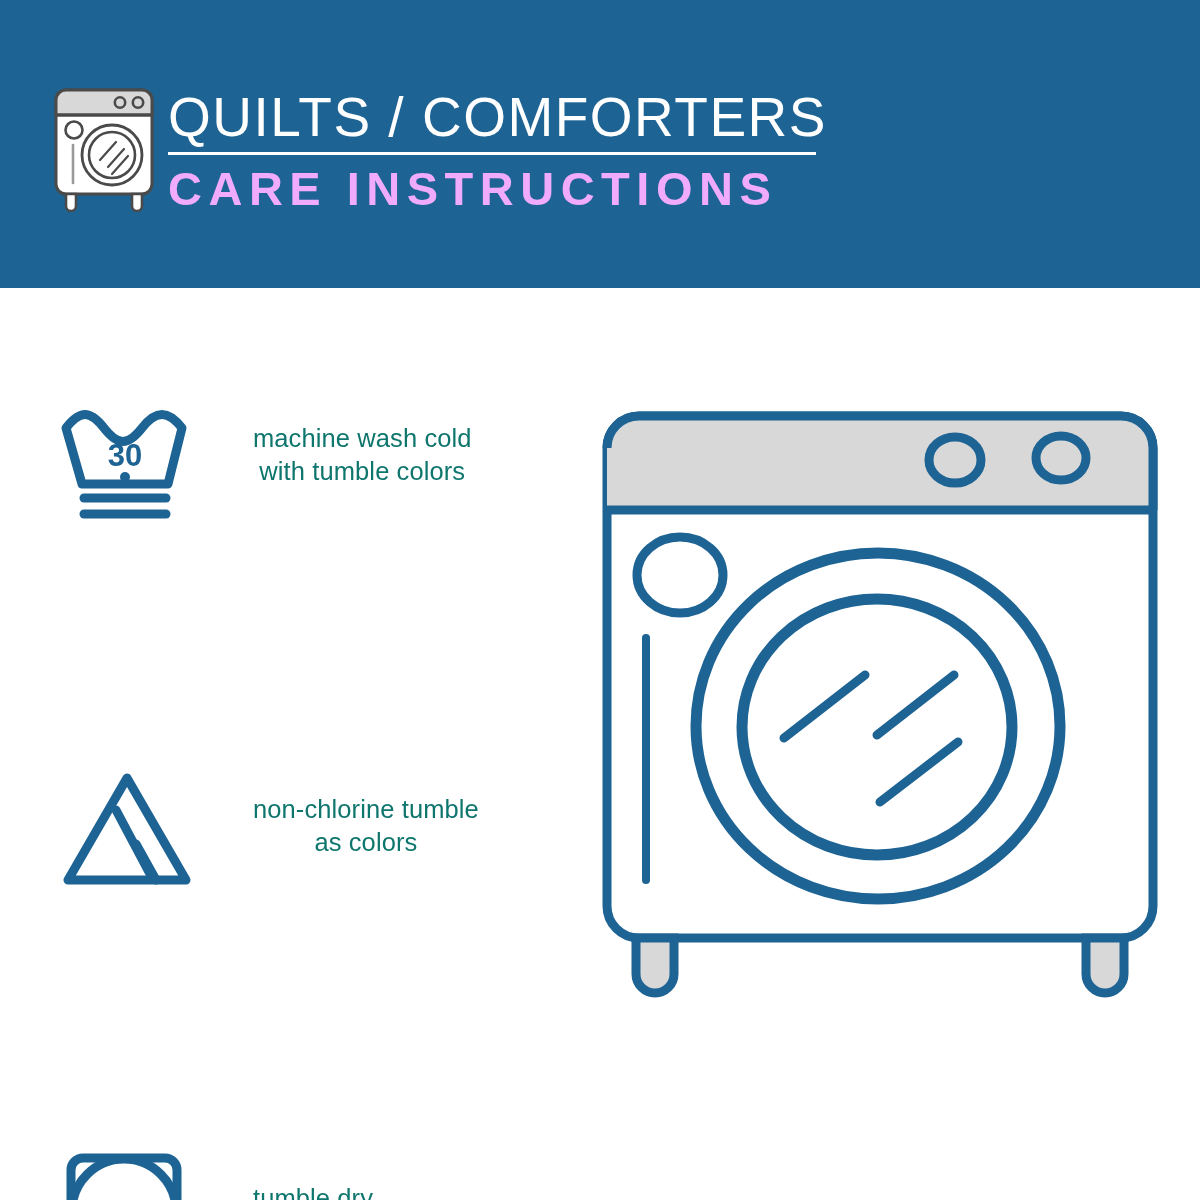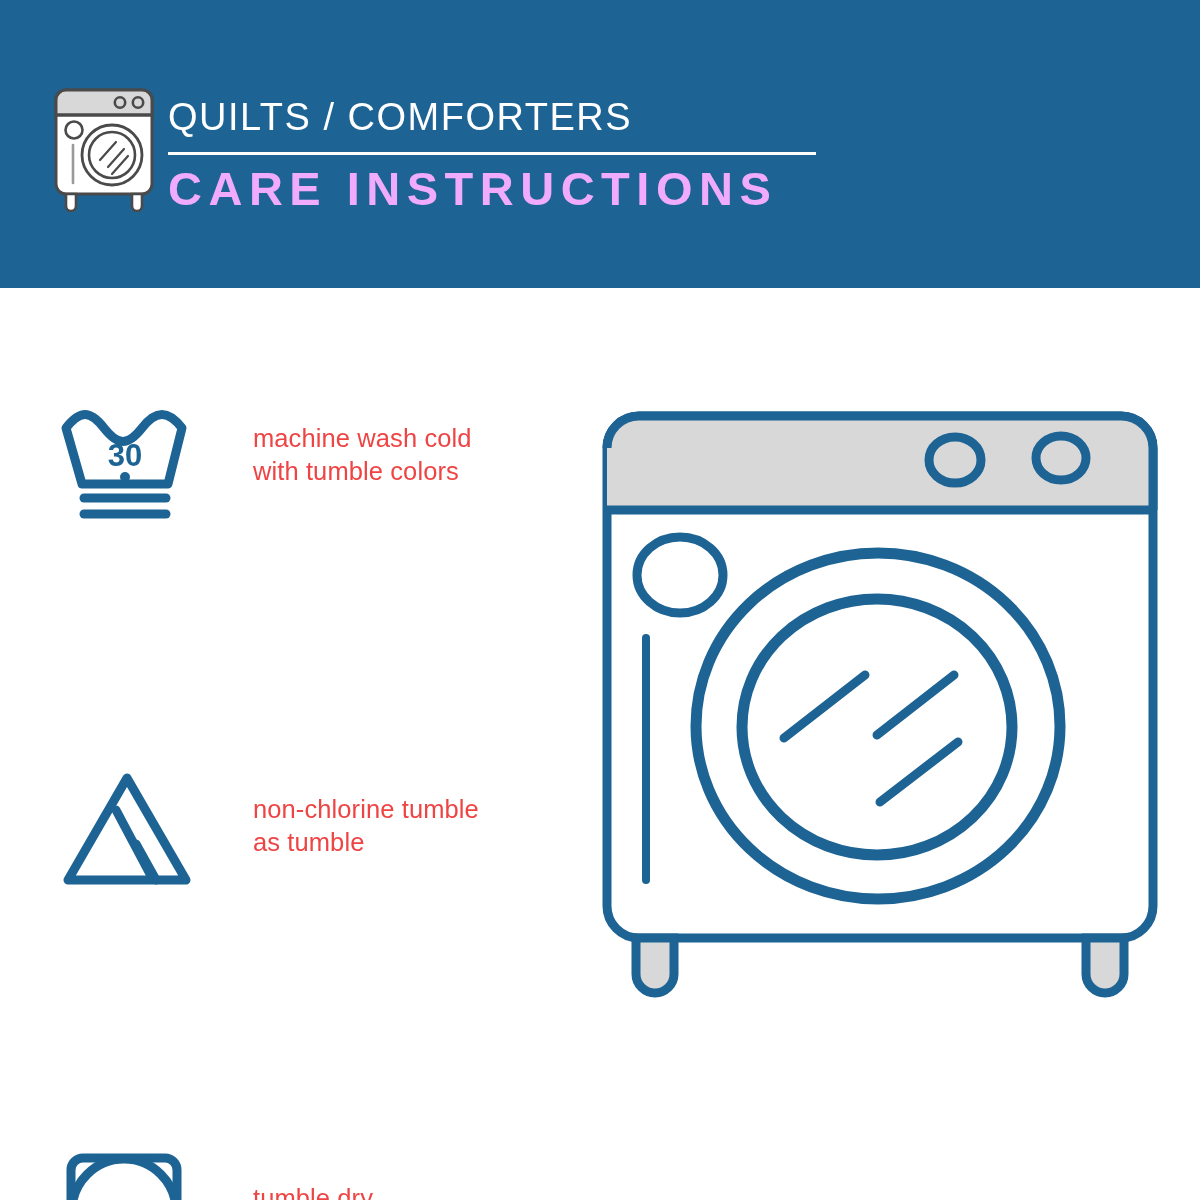--- a/index.html
+++ b/index.html
@@ -35,21 +35,21 @@
     height: 130px;
   }
   #header-text {
     position: absolute;
     left: 168px;
     top: 86px;
     width: 660px;
   }
   #title-primary {
     color: #ffffff;
-    font-size: 38px;
+    font-size: 55px;
     font-weight: 300;
     letter-spacing: 1.5px;
     line-height: 62px;
     white-space: nowrap;
   }
   #title-rule {
     width: 648px;
     height: 3px;
     background: #ffffff;
     margin: 4px 0 6px 0;
@@ -77,25 +77,26 @@
   .care-symbol {
     position: absolute;
     left: 60px;
     top: 6px;
     width: 135px;
     height: 118px;
   }
   .care-text {
     position: absolute;
     left: 253px;
-    color: #ef4444;
+    color: #0f766e;
     font-size: 25.5px;
     font-weight: 400;
     line-height: 33px;
     letter-spacing: 0.1px;
+    text-align: center;
   }
   .care-text.lines-3 { top: 22px; }
   .care-text.lines-2 { top: 205px; }
 
   
   #washer {
     position: absolute;
     left: 580px;
     top: 390px;
     width: 600px;
@@ -176,21 +177,21 @@
         <svg viewBox="0 0 135 118" width="135" height="118" aria-hidden="true">
           <g fill="none" stroke="#1d6394" stroke-width="9" stroke-linecap="round" stroke-linejoin="round">
             <polygon points="67,8 126,110 8,110"></polygon>
             <line x1="56" y1="40" x2="90" y2="104"></line>
             <line x1="76" y1="74" x2="96" y2="110"></line>
           </g>
         </svg>
       </div>
       <div class="care-text lines-2">
         <div>non-chlorine tumble</div>
-        <div>as tumble</div>
+        <div>as colors</div>
       </div>
     </div>
 
     <div class="care-row">
       <div class="care-symbol" style="top:376px; left:62px;">
         <svg viewBox="0 0 135 118" width="135" height="118" aria-hidden="true">
           <g fill="none" stroke="#1d6394" stroke-width="9" stroke-linecap="round" stroke-linejoin="round">
             <rect x="9" y="6" width="106" height="106" rx="12" ry="12"></rect>
             <circle cx="62" cy="59" r="52"></circle>
           </g>

